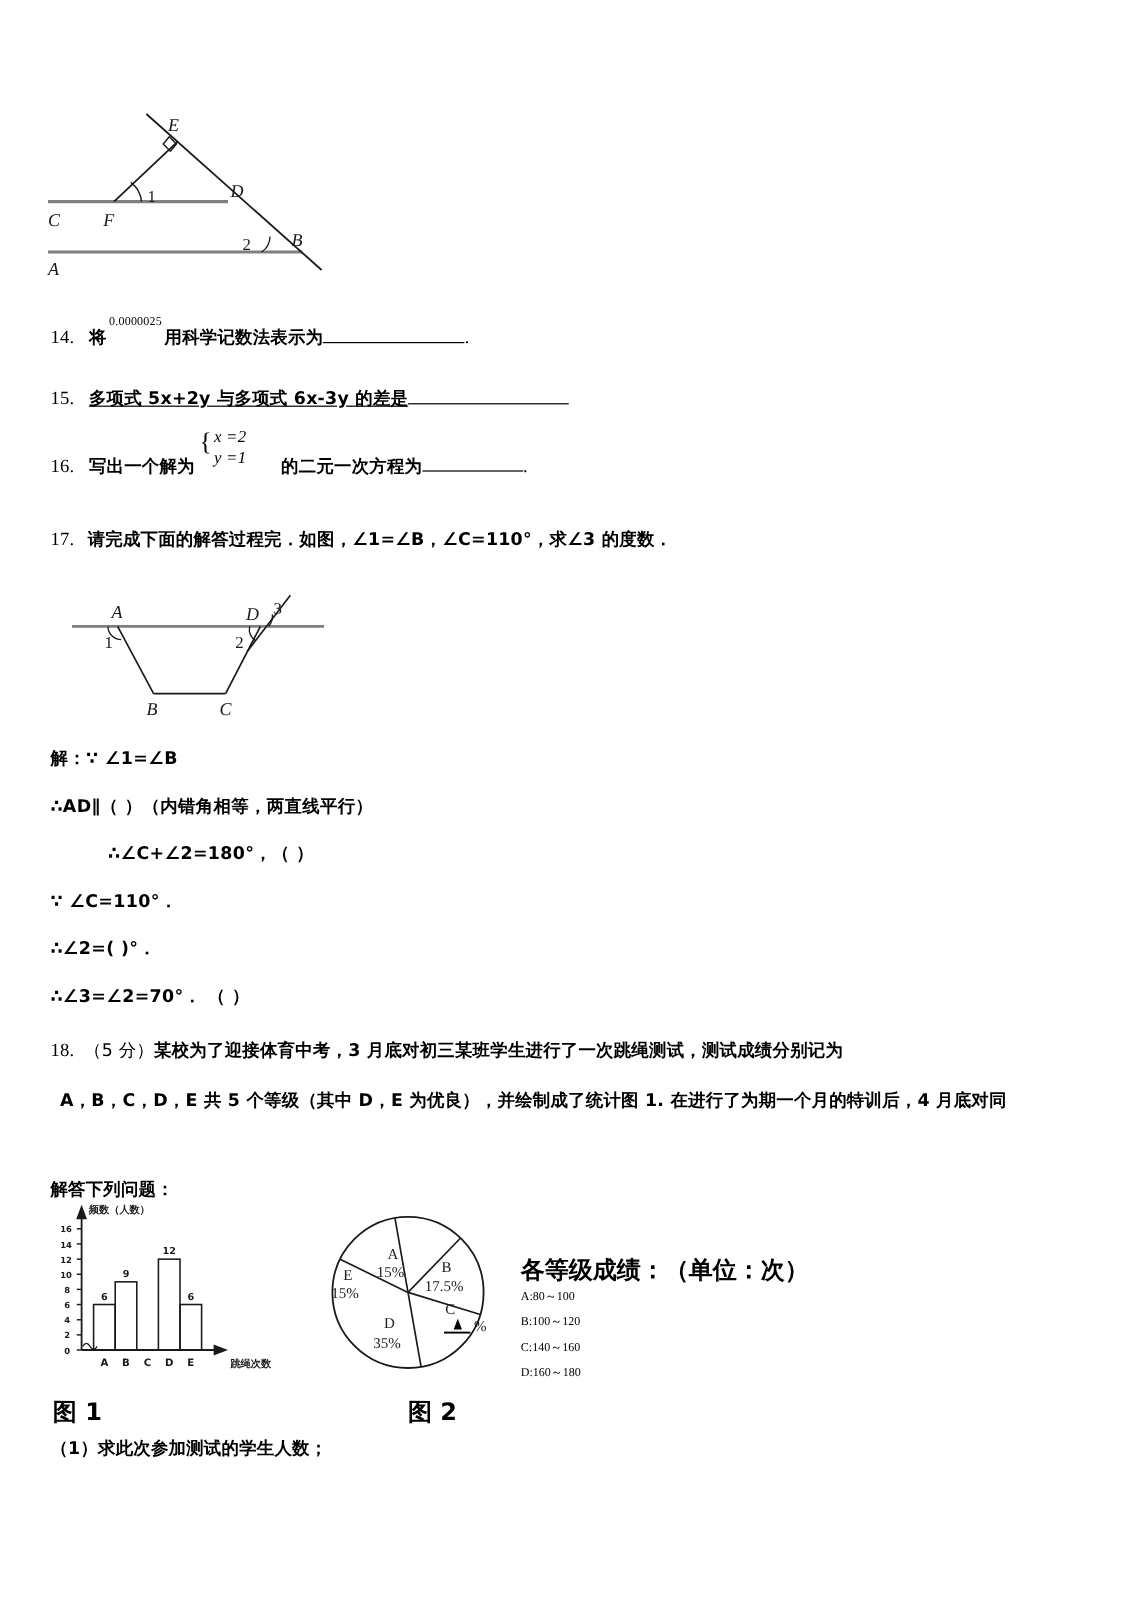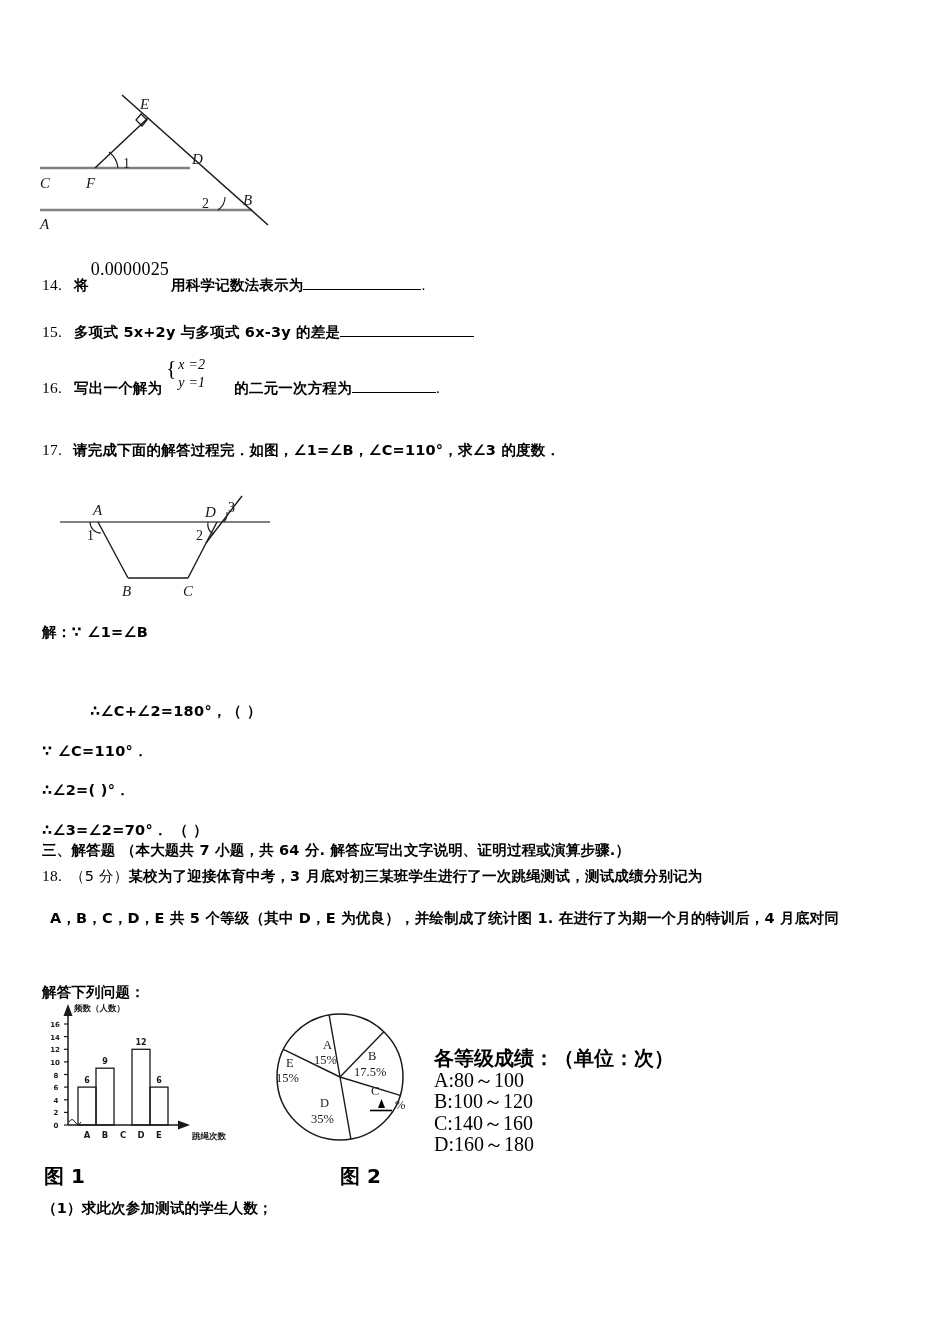--- a/index.html
+++ b/index.html
@@ -43,21 +43,21 @@
   .cn-reg {
     font-family: "DejaVu Sans", "Liberation Sans", sans-serif;
     font-size: 14.5px;
   }
   .blank {
     display: inline-block;
     border-bottom: 1.4px solid #000;
     vertical-align: baseline;
   }
   .sup-small {
-    font-size: 18px;
+    font-size: 10px;
     vertical-align: super;
     font-family: "Liberation Serif", serif;
   }
   .ital {
     font-style: italic;
     font-family: "Liberation Serif", serif;
   }
 
   
   .fig-geo1 { position: absolute; left: 30px; top: 75px; width: 320px; height: 160px; }
@@ -91,21 +91,21 @@
     font-size: 15px;
     line-height: 21.5px;
   }
   .legend .lg-title {
     font-family: "DejaVu Sans", "Liberation Sans", sans-serif;
     font-weight: bold;
     font-size: 20px;
   }
   .legend .lg-item {
     font-family: "Liberation Serif", serif;
-    font-size: 20px;
+    font-size: 10px;
     white-space: nowrap;
   }
 
   svg { display: block; overflow: visible; }
   .stroke-k { stroke: #1a1a1a; fill: none; }
   .stroke-g { stroke: #808080; fill: none; }
   .lbl {
     font-family: "Liberation Serif", "DejaVu Serif", serif;
     font-style: italic;
     font-size: 15px;
@@ -174,21 +174,21 @@
     </svg>
   </div>
 
   <div class="qline" style="left:42px; top:268px;">
     <span class="num">14.</span>
     <span class="cn" style="margin-left:8px;">将</span><span class="sup-small" style="position:relative; top:-9px; left:2px;">0.0000025</span><span class="cn" style="margin-left:4px;">用科学记数法表示为</span><span class="blank" style="width:118px; height:14px;"></span><span class="num">.</span>
   </div>
 
   <div class="qline" style="left:42px; top:322px;">
     <span class="num">15.</span>
-    <span class="cn" style="margin-left:8px;">多项式 5x+2y 与多项式 6x-3y 的差是</span><span class="blank" style="width:134px; height:14px;"></span>
+    <span class="cn" style="margin-left:8px;text-decoration:underline;">多项式 5x+2y 与多项式 6x-3y 的差是</span><span class="blank" style="width:134px; height:14px;"></span>
   </div>
 
   <div class="qline" style="left:42px; top:378px;">
     <span class="num">16.</span>
     <span class="cn" style="margin-left:8px;">写出一个解为</span><span style="display:inline-block; position:relative; width:72px; height:14px; vertical-align:baseline;"><span class="abs" style="left:4px; top:-21px; font-size:21px; font-family:'Liberation Serif',serif;">{</span><span class="abs ital" style="left:16px; top:-24px; font-size:14px; white-space:nowrap;">x =2</span><span class="abs ital" style="left:16px; top:-6px; font-size:14px; white-space:nowrap;">y =1</span></span><span class="cn">的二元一次方程为</span><span class="blank" style="width:84px; height:14px;"></span><span class="num">.</span>
   </div>
 
   <div class="qline" style="left:42px; top:440px;">
     <span class="num">17.</span>
     <span class="cn" style="margin-left:7px;">请完成下面的解答过程完．如图，∠1=∠B，∠C=110°，求∠3 的度数．</span>
@@ -213,28 +213,26 @@
       <text class="lbl" x="145" y="29">D</text>
       <text class="lbl-n" x="168" y="24">3</text>
       <text class="lbl-n" x="27" y="52">1</text>
       <text class="lbl-n" x="136" y="52">2</text>
       <text class="lbl" x="62" y="108">B</text>
       <text class="lbl" x="123" y="108">C</text>
     </svg>
   </div>
 
   <div class="step" style="left:42px; top:623px;">解：∵ ∠1=∠B</div>
+  <div class="step" style="left:42px; top:663px;">∴AD∥（    ）（内错角相等，两直线平行）</div>
   <div class="step" style="left:42px; top:702px;margin-left:48px;">∴∠C+∠2=180°，（        ）</div>
   <div class="step" style="left:42px; top:742px;">∵ ∠C=110°．</div>
   <div class="step" style="left:42px; top:781px;">∴∠2=(        )°．</div>
   <div class="step" style="left:42px; top:821px;">∴∠3=∠2=70°．  （      ）</div>
 
-  <div class="qline" style="left:42px; top:840px;">
-    <span class="cn">三、解答题 （本大题共 7 小题，共 64 分. 解答应写出文字说明、证明过程或演算步骤.）</span>
-  </div>
 
   <div class="qline" style="left:42px; top:866px;">
     <span class="num">18.</span>
     <span class="cn-reg" style="margin-left:4px;">（5 分）</span><span class="cn">某校为了迎接体育中考，3 月底对初三某班学生进行了一次跳绳测试，测试成绩分别记为</span>
   </div>
   <div class="qline" style="left:38px; top:908px;margin-left:12px;">
     <span class="cn">A，B，C，D，E 共 5 个等级（其中 D，E 为优良），并绘制成了统计图 1. 在进行了为期一个月的特训后，4 月底对同</span>
   </div>
   <div class="qline" style="left:42px; top:982px;">
     <span class="cn">解答下列问题：</span>

